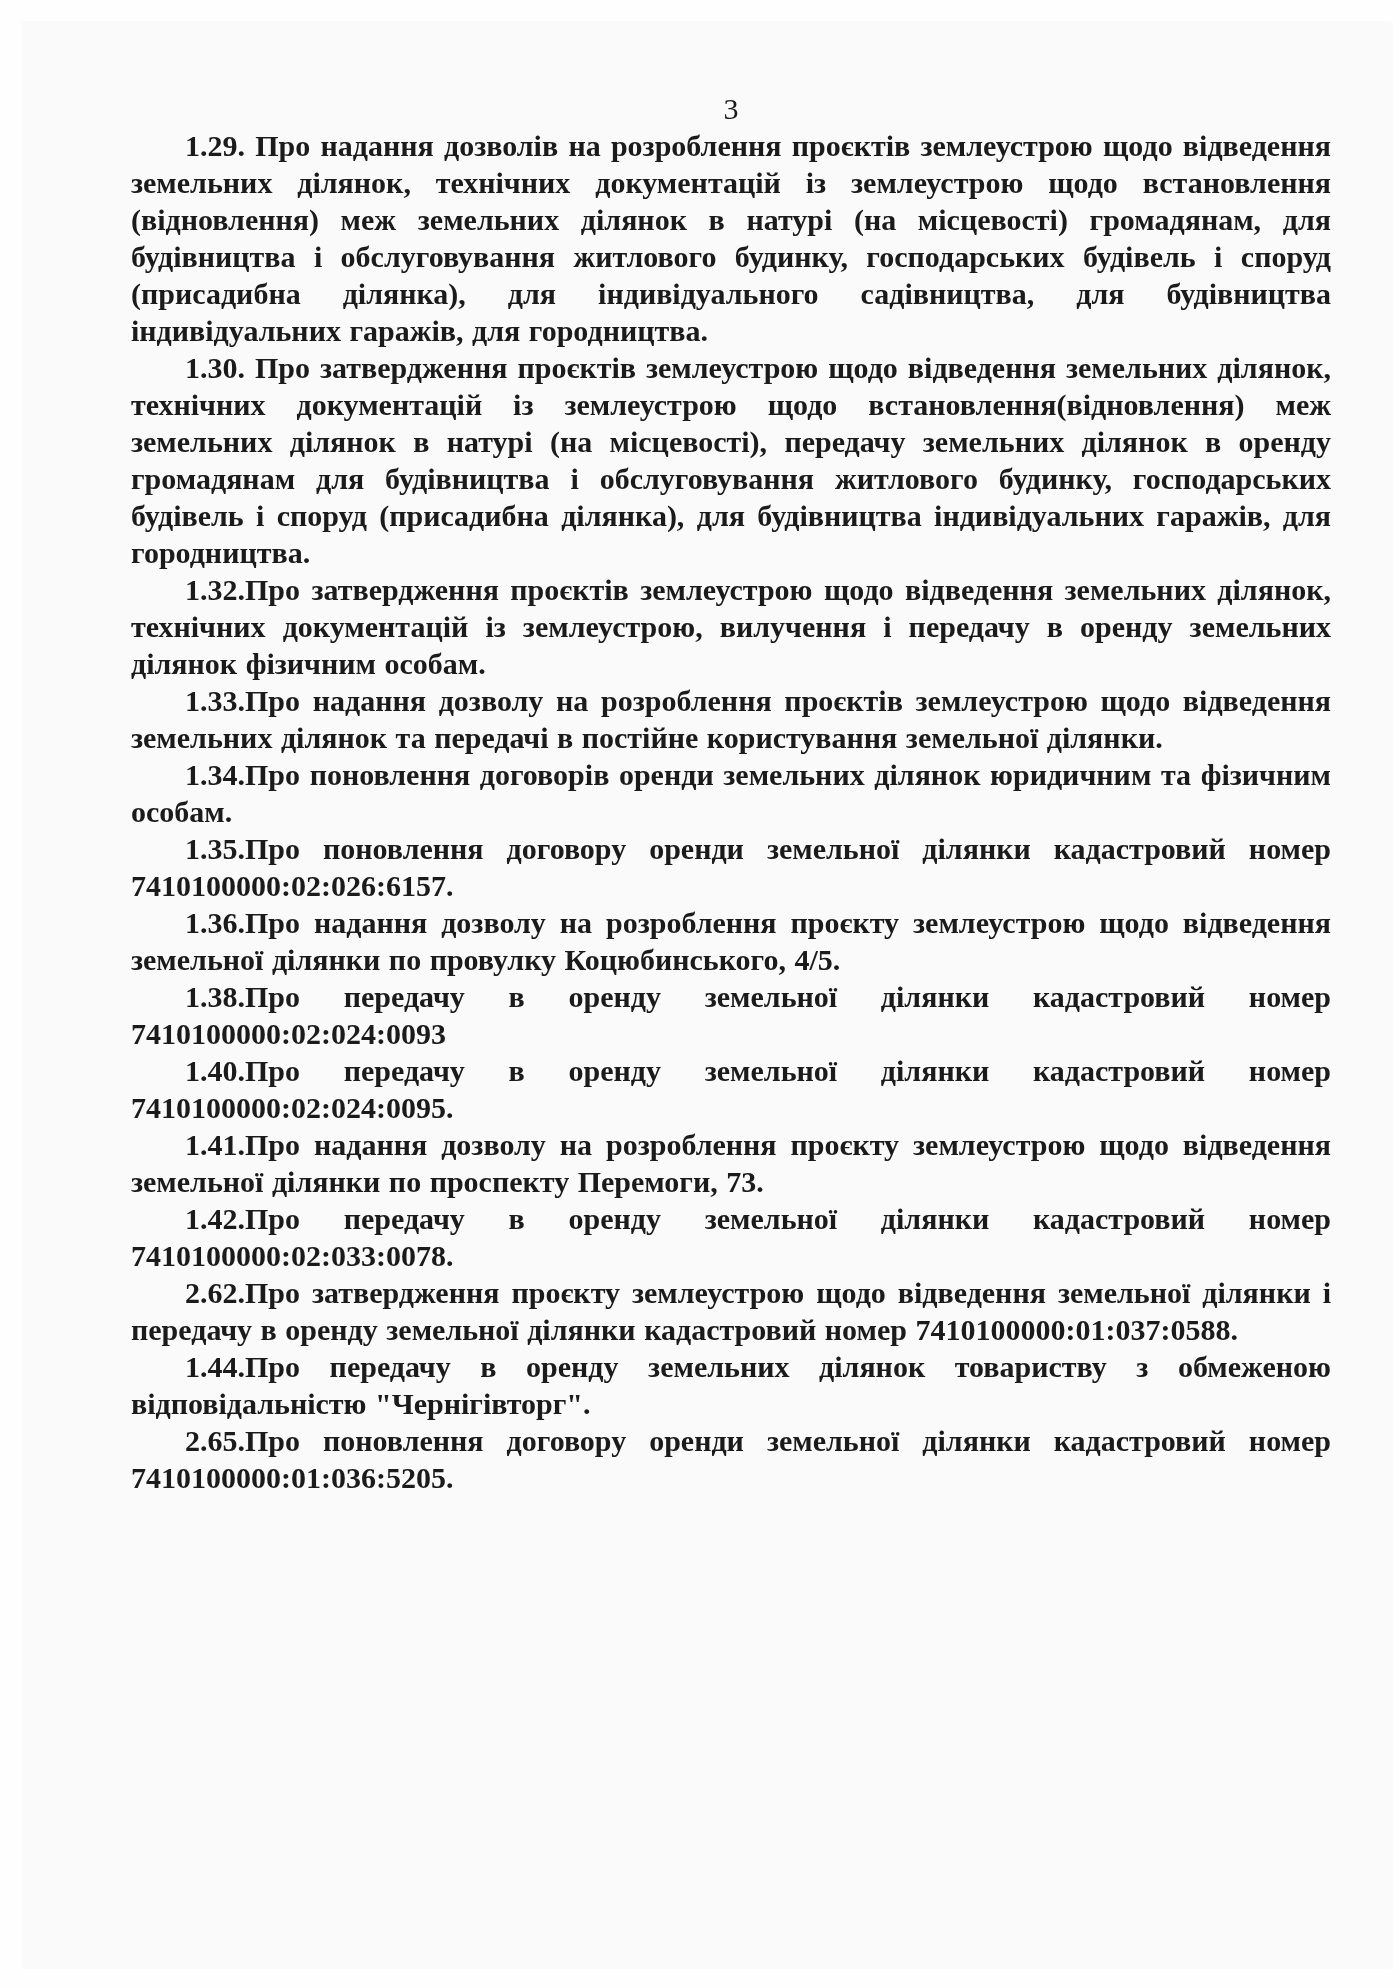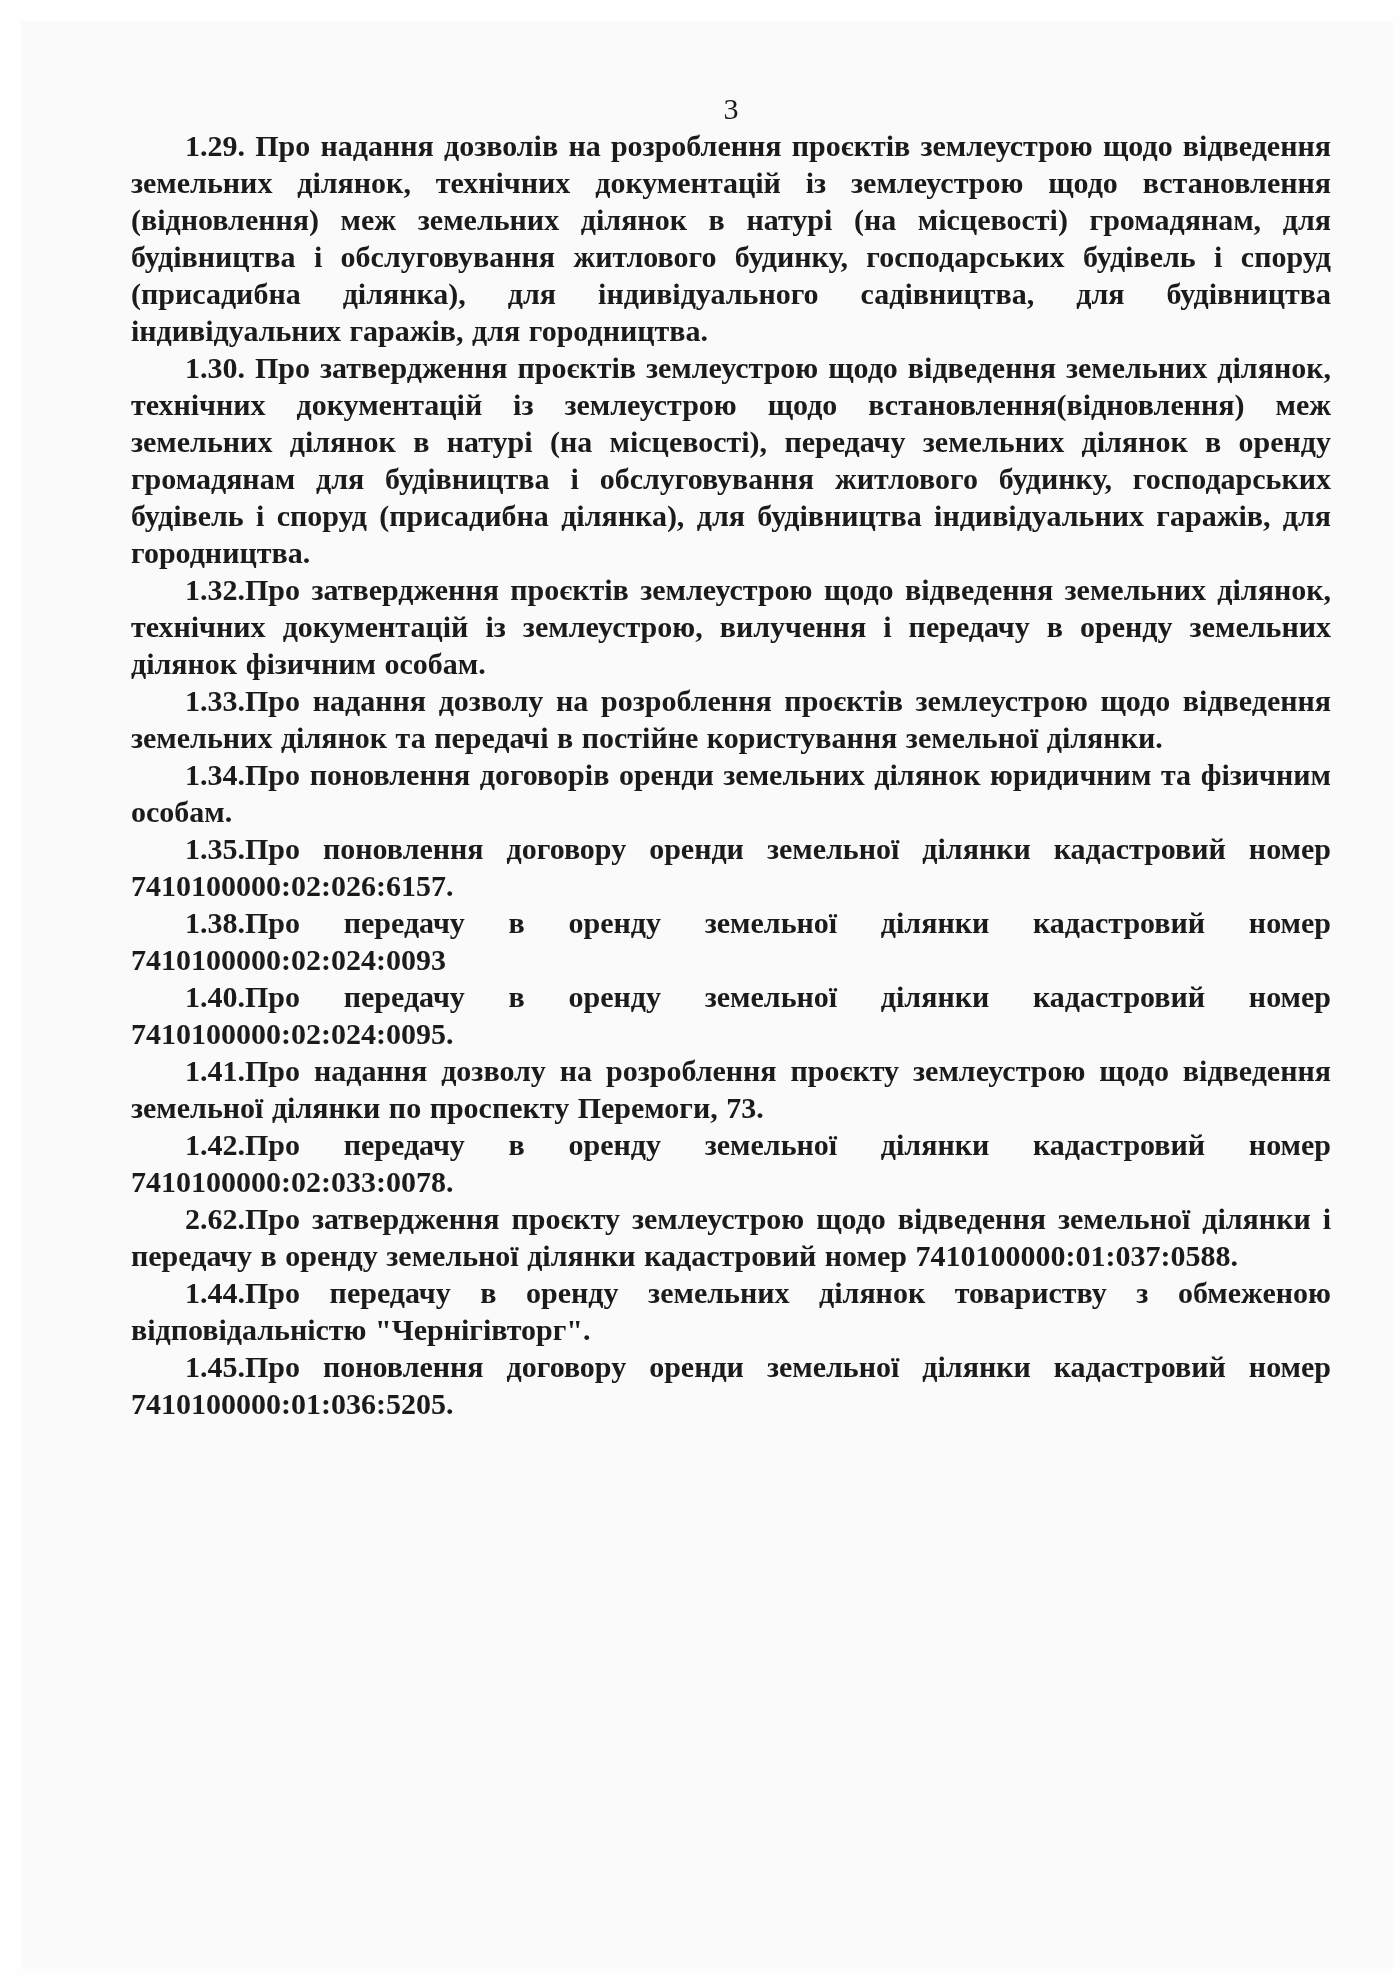--- a/index.html
+++ b/index.html
@@ -50,22 +50,23 @@
 <div class="page">
   <div class="content">
     <p class="page-number">3</p>
     <div>
         <p class="para">1.29. Про надання дозволів на розроблення проєктів землеустрою щодо відведення земельних ділянок, технічних документацій із землеустрою щодо встановлення (відновлення) меж земельних ділянок в натурі (на місцевості) громадянам, для будівництва і обслуговування житлового будинку, господарських будівель і споруд (присадибна ділянка), для індивідуального садівництва, для будівництва індивідуальних гаражів, для городництва.</p>
         <p class="para">1.30. Про затвердження проєктів землеустрою щодо відведення земельних ділянок, технічних документацій із землеустрою щодо встановлення(відновлення) меж земельних ділянок в натурі (на місцевості), передачу земельних ділянок в оренду громадянам для будівництва і обслуговування житлового будинку, господарських будівель і споруд (присадибна ділянка), для будівництва індивідуальних гаражів, для городництва.</p>
         <p class="para">1.32.Про затвердження проєктів землеустрою щодо відведення земельних ділянок, технічних документацій із землеустрою, вилучення і передачу в оренду земельних ділянок фізичним особам.</p>
         <p class="para">1.33.Про надання дозволу на розроблення проєктів землеустрою щодо відведення земельних ділянок та передачі в постійне користування земельної ділянки.</p>
         <p class="para">1.34.Про поновлення договорів оренди земельних ділянок юридичним та фізичним особам.</p>
         <p class="para">1.35.Про поновлення договору оренди земельної ділянки кадастровий номер 7410100000:02:026:6157.</p>
+        <p class="para">1.36.Про надання дозволу на розроблення проєкту землеустрою щодо відведення земельної ділянки по провулку Коцюбинського, 4/5.</p>
         <p class="para">1.38.Про передачу в оренду земельної ділянки кадастровий номер 7410100000:02:024:0093</p>
         <p class="para">1.40.Про передачу в оренду земельної ділянки кадастровий номер 7410100000:02:024:0095.</p>
         <p class="para">1.41.Про надання дозволу на розроблення проєкту землеустрою щодо відведення земельної ділянки по проспекту Перемоги, 73.</p>
         <p class="para">1.42.Про передачу в оренду земельної ділянки кадастровий номер 7410100000:02:033:0078.</p>
         <p class="para">2.62.Про затвердження проєкту землеустрою щодо відведення земельної ділянки і передачу в оренду земельної ділянки кадастровий номер 7410100000:01:037:0588.</p>
         <p class="para">1.44.Про передачу в оренду земельних ділянок товариству з обмеженою відповідальністю "Чернігівторг".</p>
-        <p class="para">1.45.Про поновлення договору оренди земельної ділянки кадастровий номер 7410100000:01:036:5205.</p>
+        <p class="para">2.65.Про поновлення договору оренди земельної ділянки кадастровий номер 7410100000:01:036:5205.</p>
       </div>
   </div>
 </div>
 
 </body></html>

